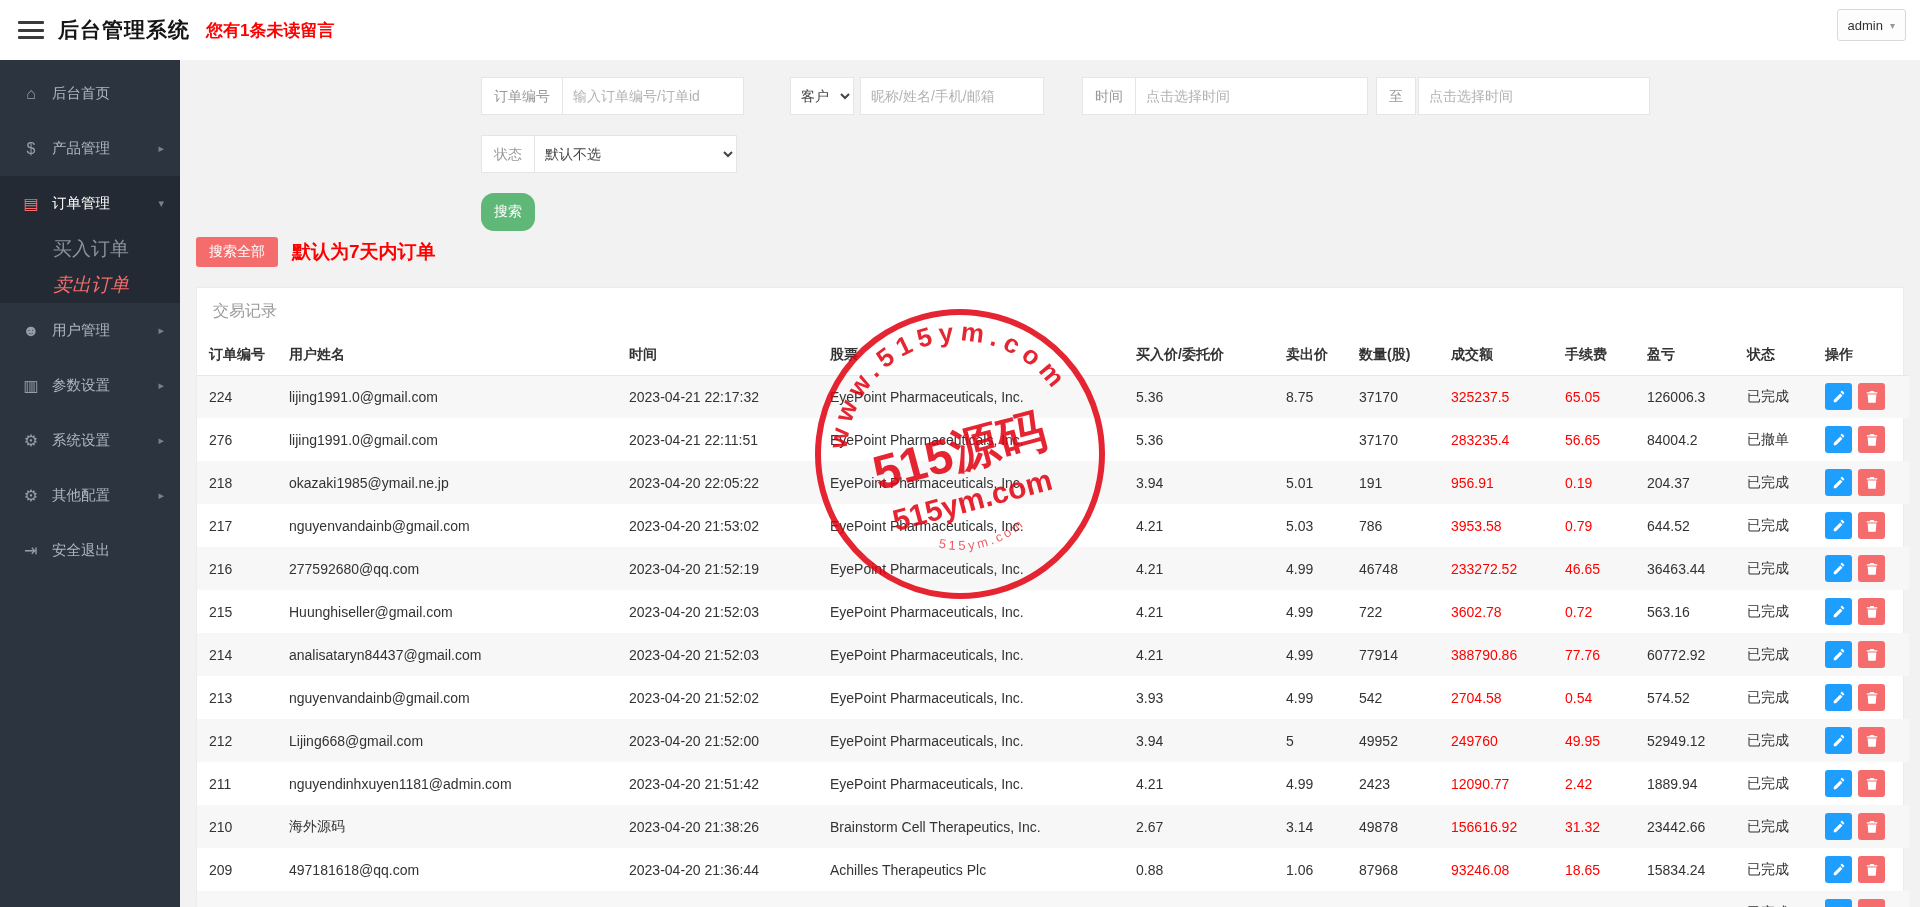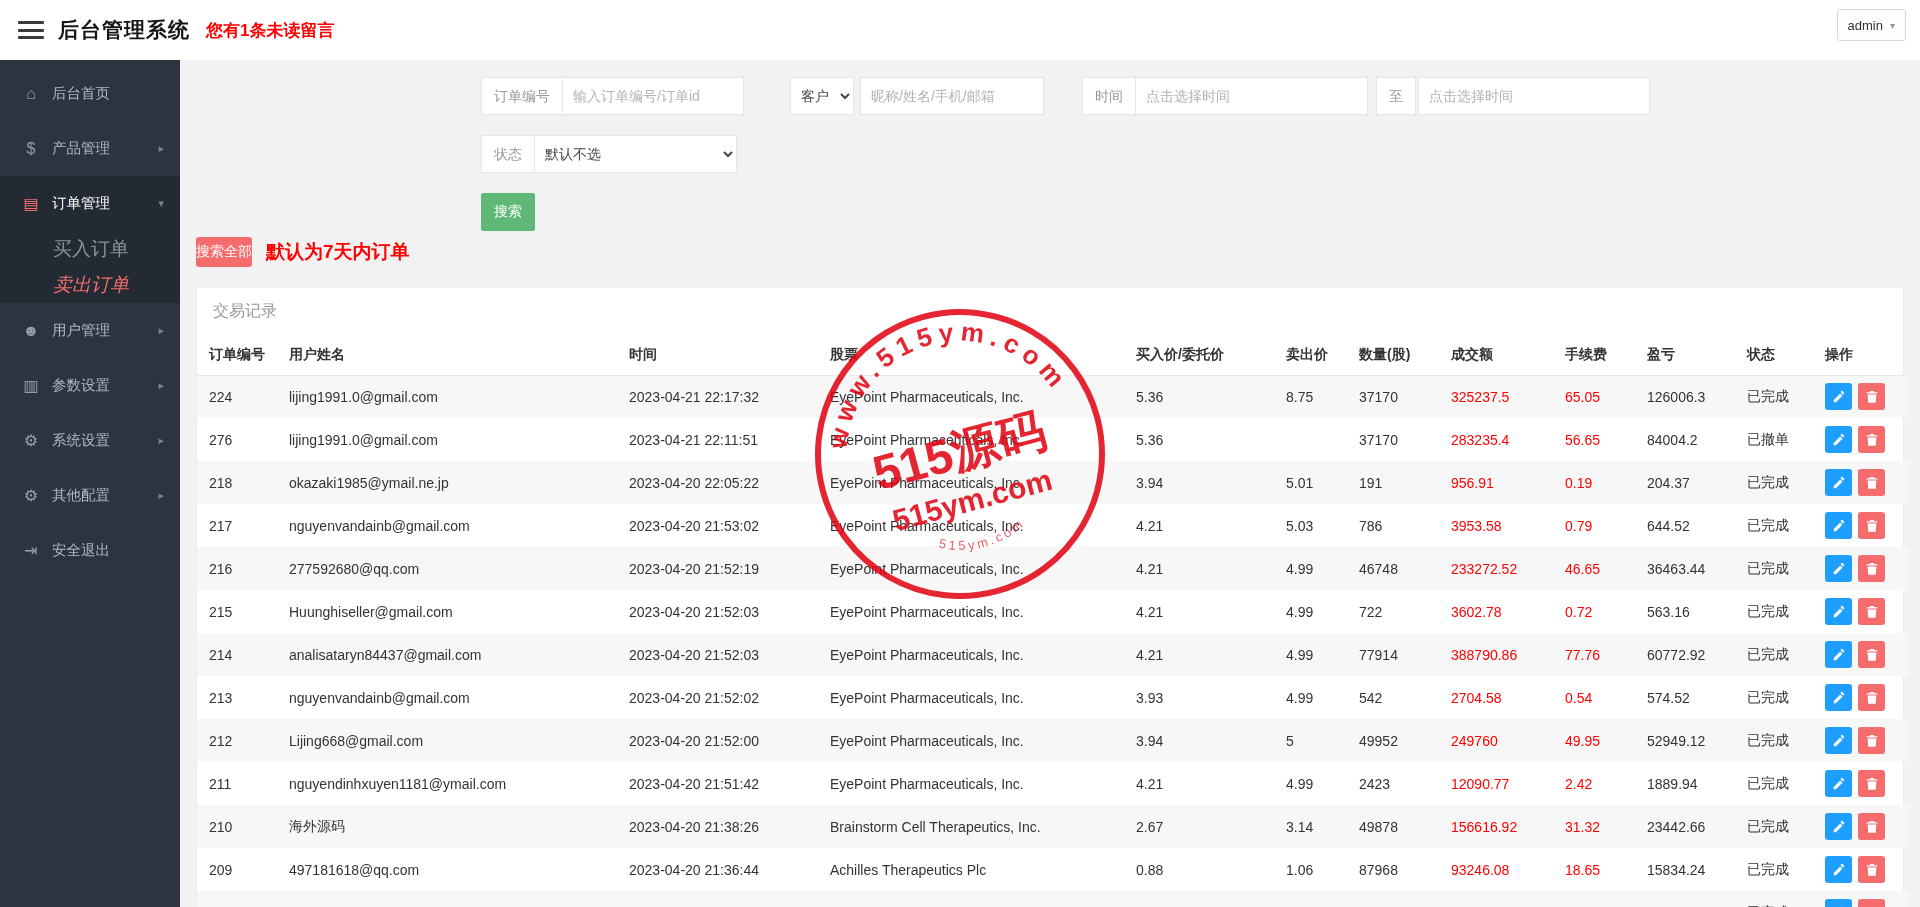--- a/index.html
+++ b/index.html
@@ -46,23 +46,23 @@
   .filter-area{margin-left:285px;}
   .filter-row{display:flex;align-items:center;margin-bottom:20px;}
   .input-group{display:inline-flex;align-items:stretch;}
   .ig-addon{height:38px;line-height:36px;padding:0 12px;border:1px solid #e5e5e5;background:#fff;color:#999;font-size:14px;white-space:nowrap;}
   .ig-input{height:38px;border:1px solid #e5e5e5;padding:0 10px;font-size:14px;color:#333;outline:none;background:#fff;}
   .input-group .ig-input{border-left:none;}
   .ig-input::placeholder{color:#b3b3b3;}
   select.ctl{height:38px;border:1px solid #e5e5e5;background:#fff;font-size:14px;color:#444;padding:0 6px;outline:none;}
   .w-order{width:181px;} .w-cust{width:184px;} .w-time{width:232px;} .w-custsel{width:64px;} .w-status{width:202px;}
   .mr-big{margin-right:46px;} .mr-mid{margin-right:38px;} .mr-sm{margin-right:6px;} .mr-xs{margin-right:2px;} .ml-sm{margin-left:8px;}
-  .btn-search{height:38px;padding:0 13px;background:var(--accent-green);color:#fff;border:none;border-radius:2px;font-size:14px;cursor:pointer;}
+  .btn-search{height:38px;padding:0 13px;background:var(--accent-green);color:#fff;border:none;border-radius:13px;font-size:14px;cursor:pointer;}
   .action-row{display:flex;align-items:center;margin-top:6px;}
-  .btn-search-all{height:30px;padding:0 0;background:var(--accent-salmon);color:#fff;border:none;border-radius:3px;font-size:14px;cursor:pointer;}
+  .btn-search-all{height:30px;padding:0 13px;background:var(--accent-salmon);color:#fff;border:none;border-radius:3px;font-size:14px;cursor:pointer;}
   .hint{color:var(--red-text);font-weight:bold;font-size:19px;margin-left:14px;}
 
   
   .card{background:#fff;margin-top:20px;border:1px solid #ececec;}
   .card-title{padding:13px 16px;font-size:16px;color:#999;}
   table.grid{width:100%;border-collapse:collapse;table-layout:fixed;font-size:14px;color:#333;}
   table.grid th{height:40px;text-align:left;font-weight:bold;color:#333;border-bottom:1px solid #e8e8e8;padding:0 6px;overflow:hidden;white-space:nowrap;}
   table.grid td{height:43px;padding:0 6px;overflow:hidden;white-space:nowrap;}
   table.grid th:first-child,table.grid td:first-child{padding-left:12px;}
   tbody tr:nth-child(odd){background:#f7f7f7;}
@@ -456,21 +456,21 @@
               </a><a class="op-btn op-del">
                 <span style="display:inline-flex">
                   <svg viewBox="0 0 16 16">
                     <path d="M6 1h4l.7 1.5H14V4H2V2.5h3.3L6 1zM3 5h10l-.8 9.5H3.8L3 5z"></path>
                   </svg>
                 </span>
               </a></td>
           </tr>
           <tr>
             <td>211</td>
-            <td>nguyendinhxuyen1181@ymail.com</td>
+            <td>nguyendinhxuyen1181@admin.com</td>
             <td>2023-04-20 21:51:42</td>
             <td>EyePoint Pharmaceuticals, Inc.</td>
             <td>4.21</td>
             <td>4.99</td>
             <td>2423</td>
             <td class="red">12090.77</td>
             <td class="red">2.42</td>
             <td>1889.94</td>
             <td>已完成</td>
             <td><a class="op-btn op-edit">

